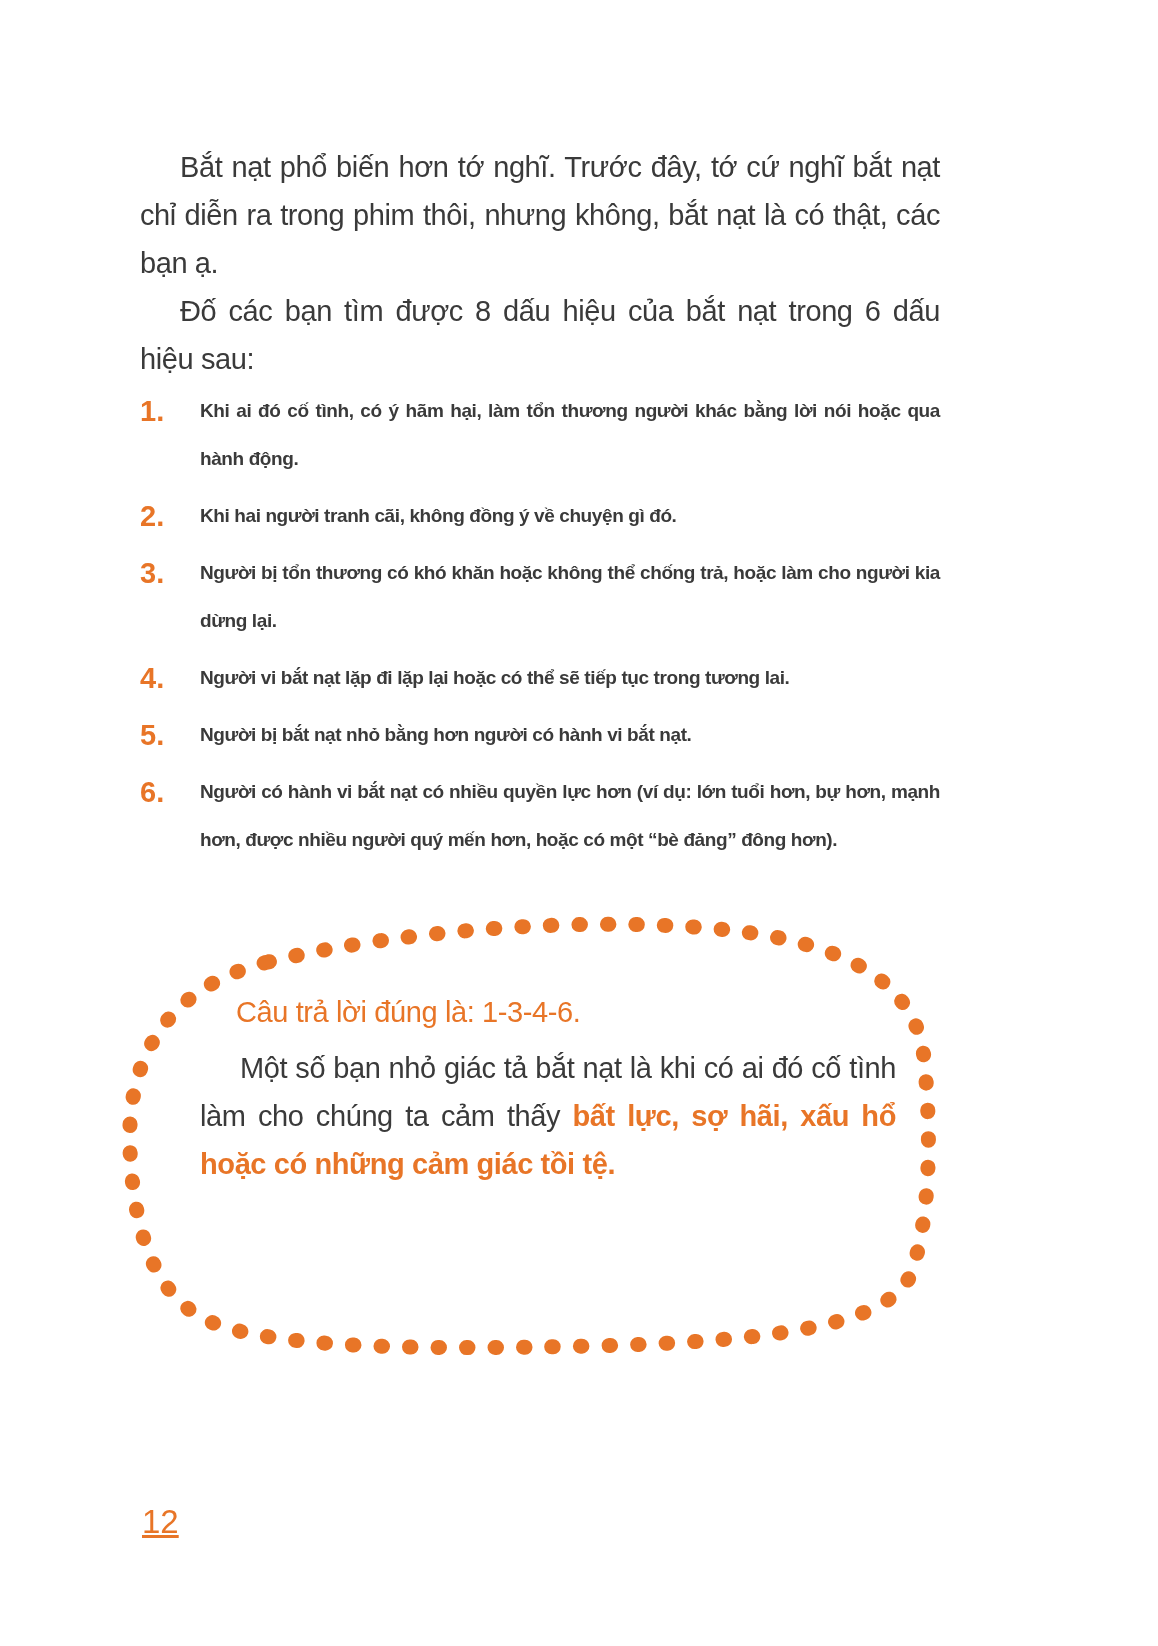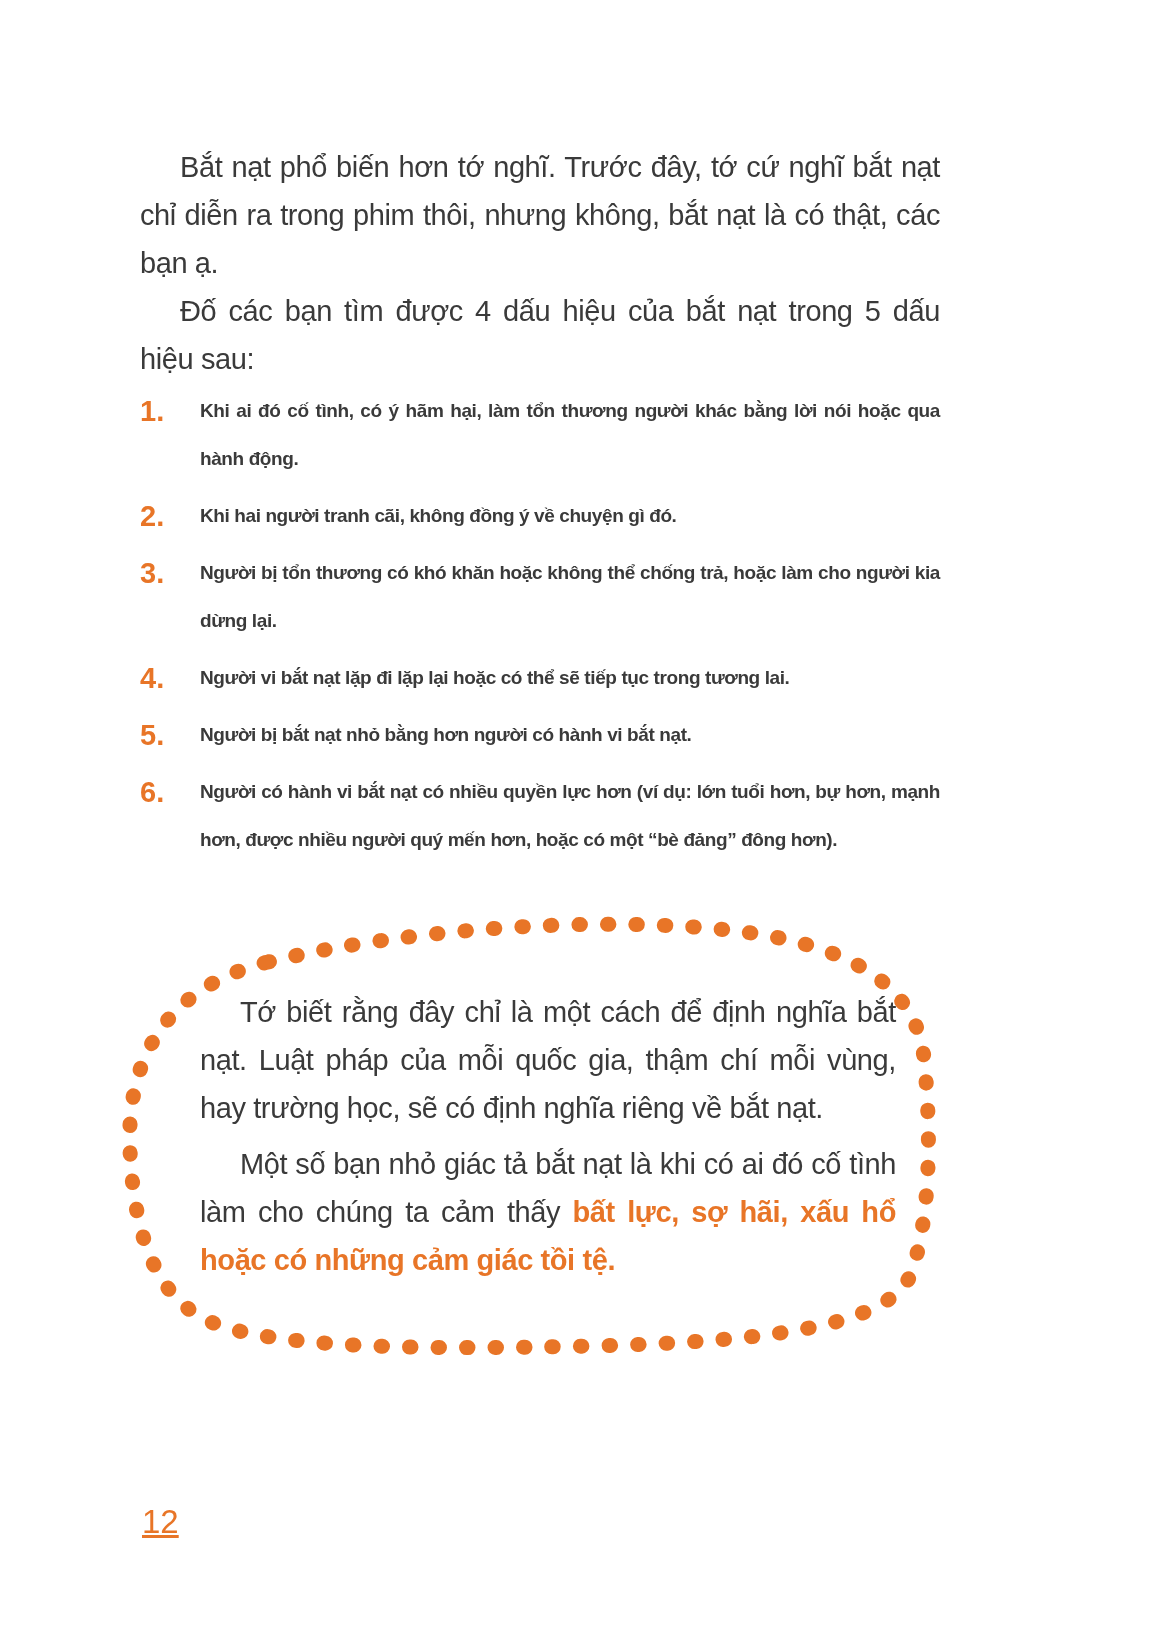--- a/index.html
+++ b/index.html
@@ -93,21 +93,21 @@
   }
 </style>
 </head>
 <body>
 
 <div class="page">
   <div class="content">
 
     <section>
       <p class="para indent">Bắt nạt phổ biến hơn tớ nghĩ. Trước đây, tớ cứ nghĩ bắt nạt chỉ diễn ra trong phim thôi, nhưng không, bắt nạt là có thật, các bạn ạ.</p>
-      <p class="para indent">Đố các bạn tìm được 4 dấu hiệu của bắt nạt trong 5 dấu hiệu sau:</p>
+      <p class="para indent">Đố các bạn tìm được 8 dấu hiệu của bắt nạt trong 6 dấu hiệu sau:</p>
     </section>
 
     <ol class="signs">
       <li>
         <span class="num">1.</span>
         <span class="item-text">Khi ai đó cố tình, có ý hãm hại, làm tổn thương người khác bằng lời nói hoặc qua hành động.</span>
       </li>
       <li>
         <span class="num">2.</span>
         <span class="item-text">Khi hai người tranh cãi, không đồng ý về chuyện gì đó.</span>
@@ -134,20 +134,20 @@
       <svg class="dotted-border" viewBox="0 0 824 458" xmlns="http://www.w3.org/2000/svg" aria-hidden="true">
         <path d="M150,52
                  C290,18 480,6 610,20
                  C730,33 798,74 806,148
                  C814,226 812,310 793,364
                  C770,418 642,432 470,436
                  C300,440 154,438 93,412
                  C37,388 16,324 12,240
                  C8,154 44,78 150,52 Z" fill="none" stroke="#e87527" stroke-width="15" stroke-dasharray="1.5 27" stroke-linecap="round"></path>
       </svg>
-      <p class="para indent">Tớ biết rằng đây chỉ là một cách để định nghĩa bắt nạt. Luật pháp của mỗi quốc gia, thậm chí mỗi vùng, hay trường học, sẽ có định nghĩa riêng về bắt nạt.</p>
+      <p class="answer-line">Câu trả lời đúng là: 1-3-4-6.</p>
       <p class="para indent"><span>Một số bạn nhỏ giác tả bắt nạt là khi có ai đó cố tình làm cho chúng ta cảm thấy </span><span class="hl">bất lực, sợ hãi, xấu hổ hoặc có những cảm giác tồi tệ.</span></p>
     </section>
 
   </div>
 
   <div class="page-number">12</div>
 </div>
 
 </body></html>

